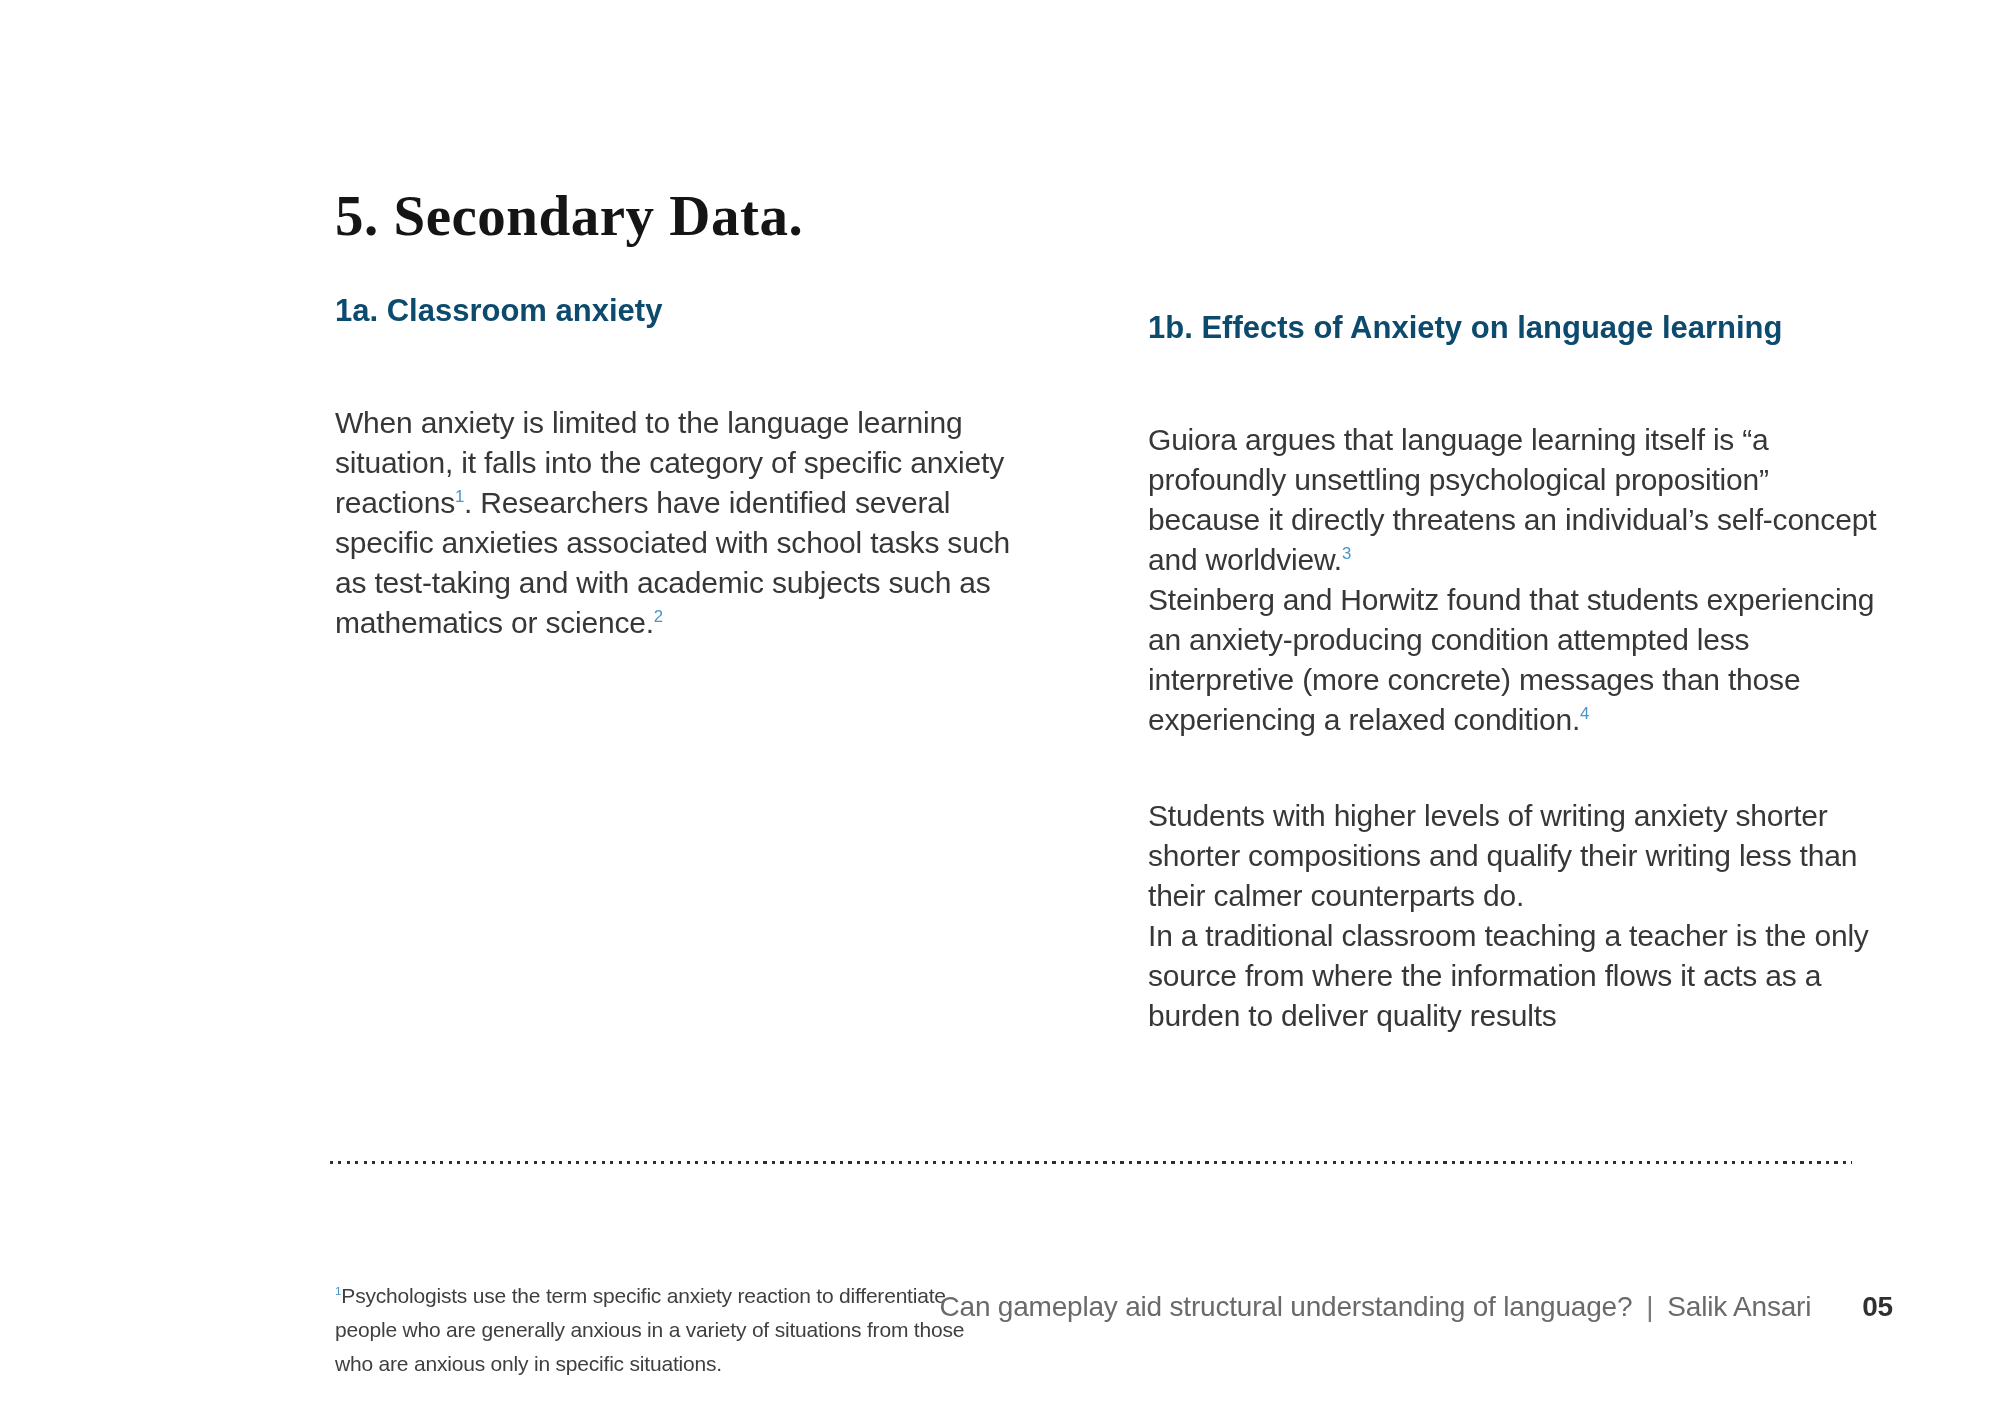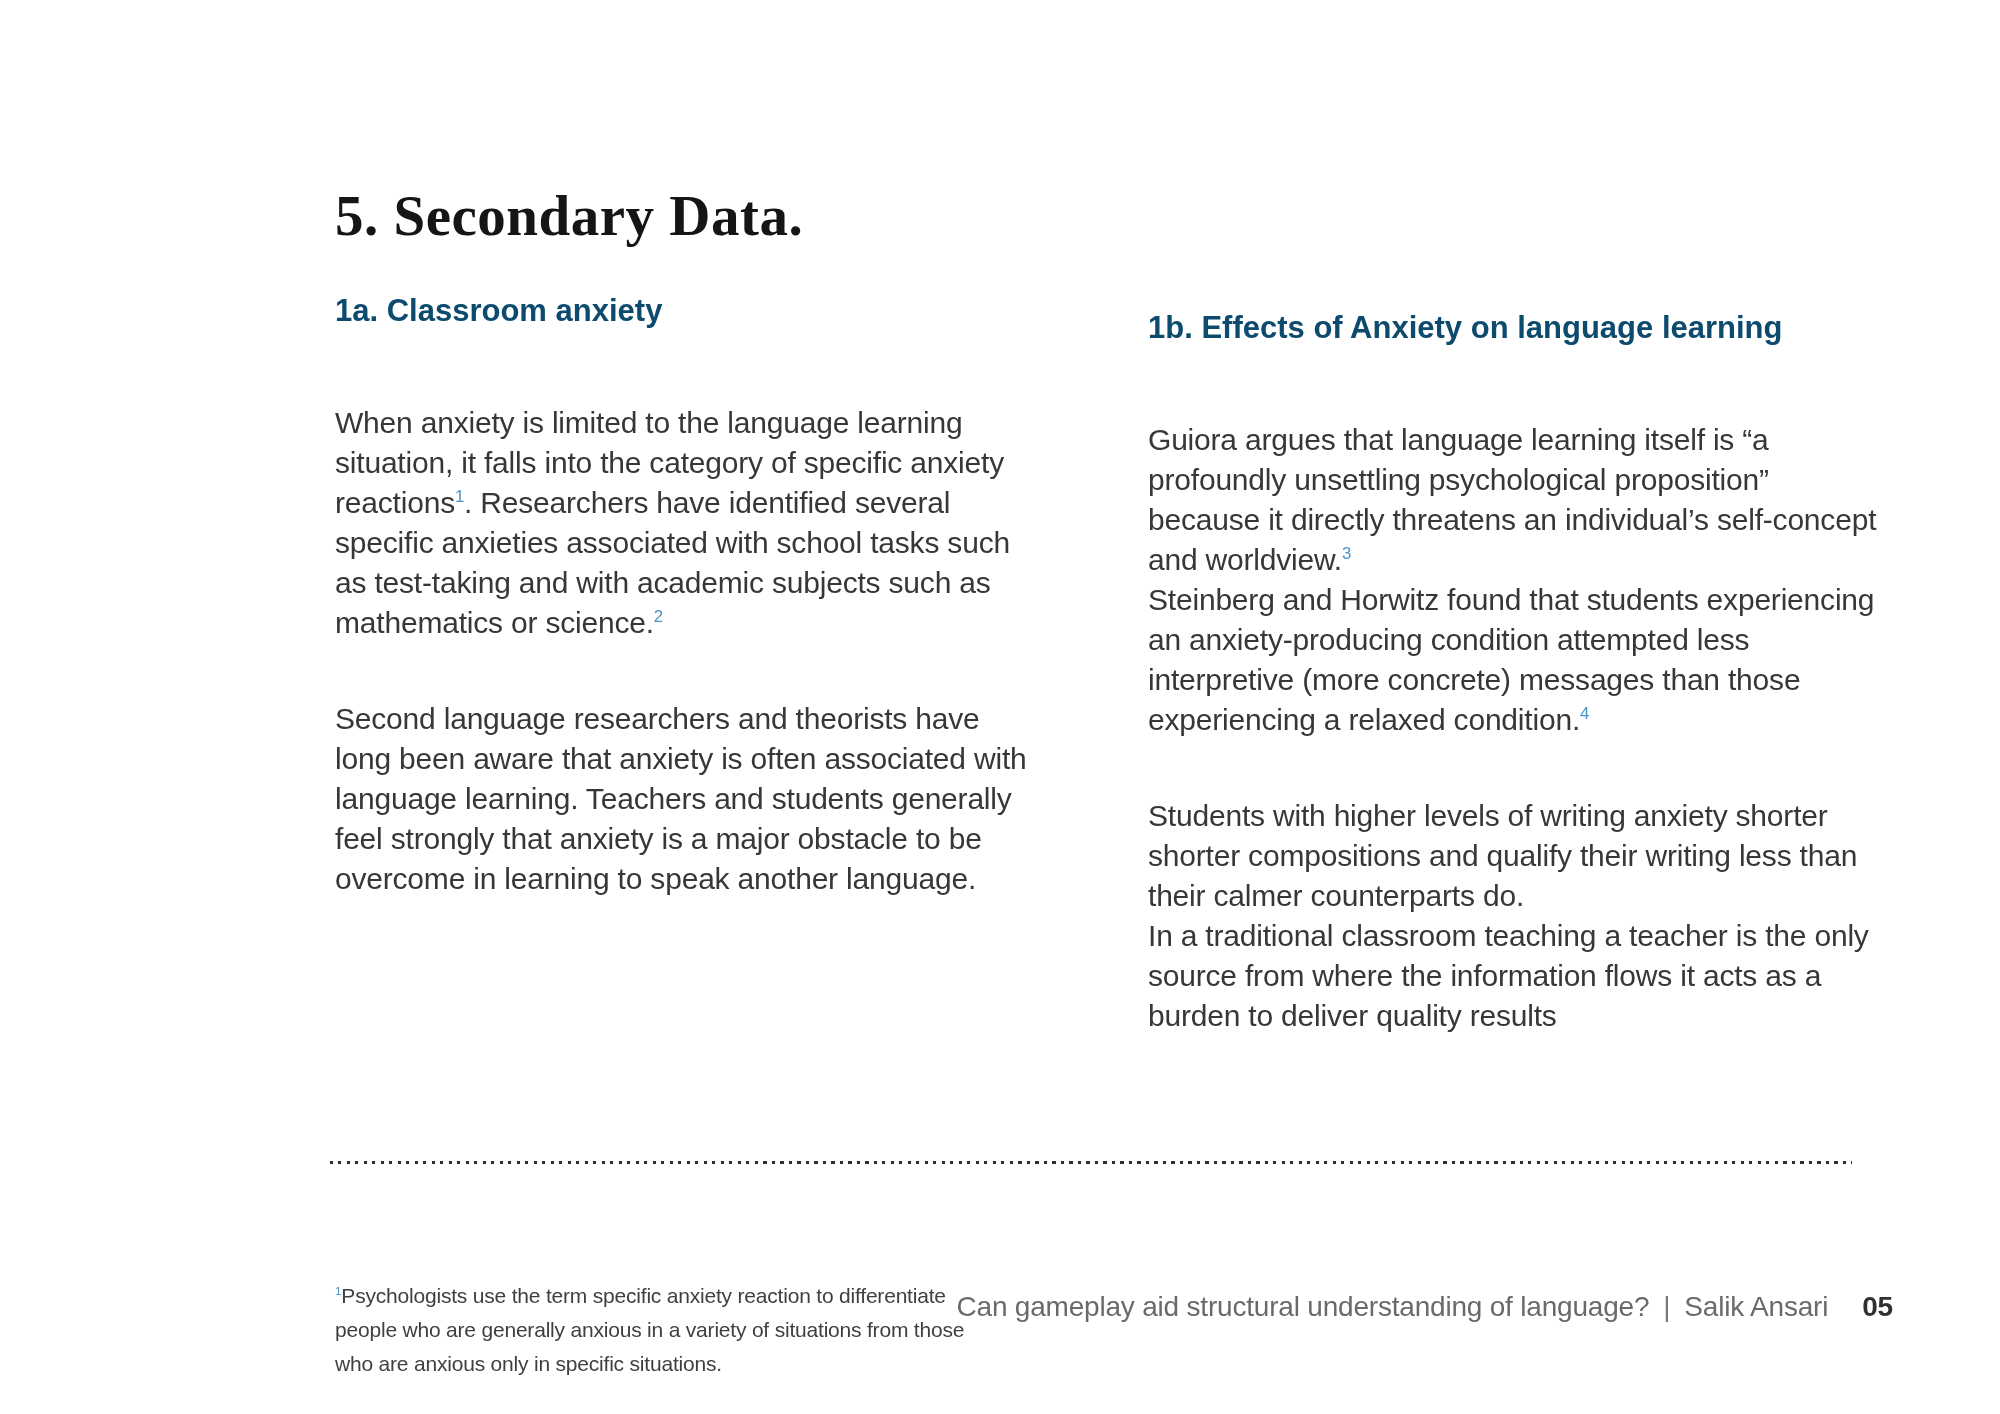--- a/index.html
+++ b/index.html
@@ -76,45 +76,40 @@
     right: 138px;
     display: flex;
     align-items: baseline;
     font-size: 28px;
     color: #6a6a6a;
     letter-spacing: -0.2px;
     white-space: nowrap;
   }
   .footer .sep { margin: 0 14px; color: #7a7a7a; }
   .footer .page-number {
-    margin-left: 34px;
+    margin-left: 51px;
     color: #303030;
     font-weight: 700;
   }
 </style>
 </head>
 <body>
 
 <div class="page">
 
   <h1 class="doc-title">5. Secondary Data.</h1>
 
   <section class="column col-left">
     <h2 class="section-heading">1a. Classroom anxiety</h2>
     <p class="para">When anxiety is limited to the language learning
 situation, it falls into the category of specific anxiety
 reactions<sup class="ref">1</sup>. Researchers have identified several
 specific anxieties associated with school tasks such
 as test-taking and with academic subjects such as
 mathematics or science.<sup class="ref">2</sup></p>
-    <p class="para">Second language researchers and theorists have
-long been aware that anxiety is often associated with
-language learning. Teachers and students generally
-feel strongly that anxiety is a major obstacle to be
-overcome in learning to speak another language.</p>
   </section>
 
   <section class="column col-right">
     <h2 class="section-heading">1b. Effects of Anxiety on language learning</h2>
     <p class="para">Guiora argues that language learning itself is “a
 profoundly unsettling psychological proposition”
 because it directly threatens an individual’s self-concept
 and worldview.<sup class="ref">3</sup>
 Steinberg and Horwitz found that students experiencing
 an anxiety-producing condition attempted less

